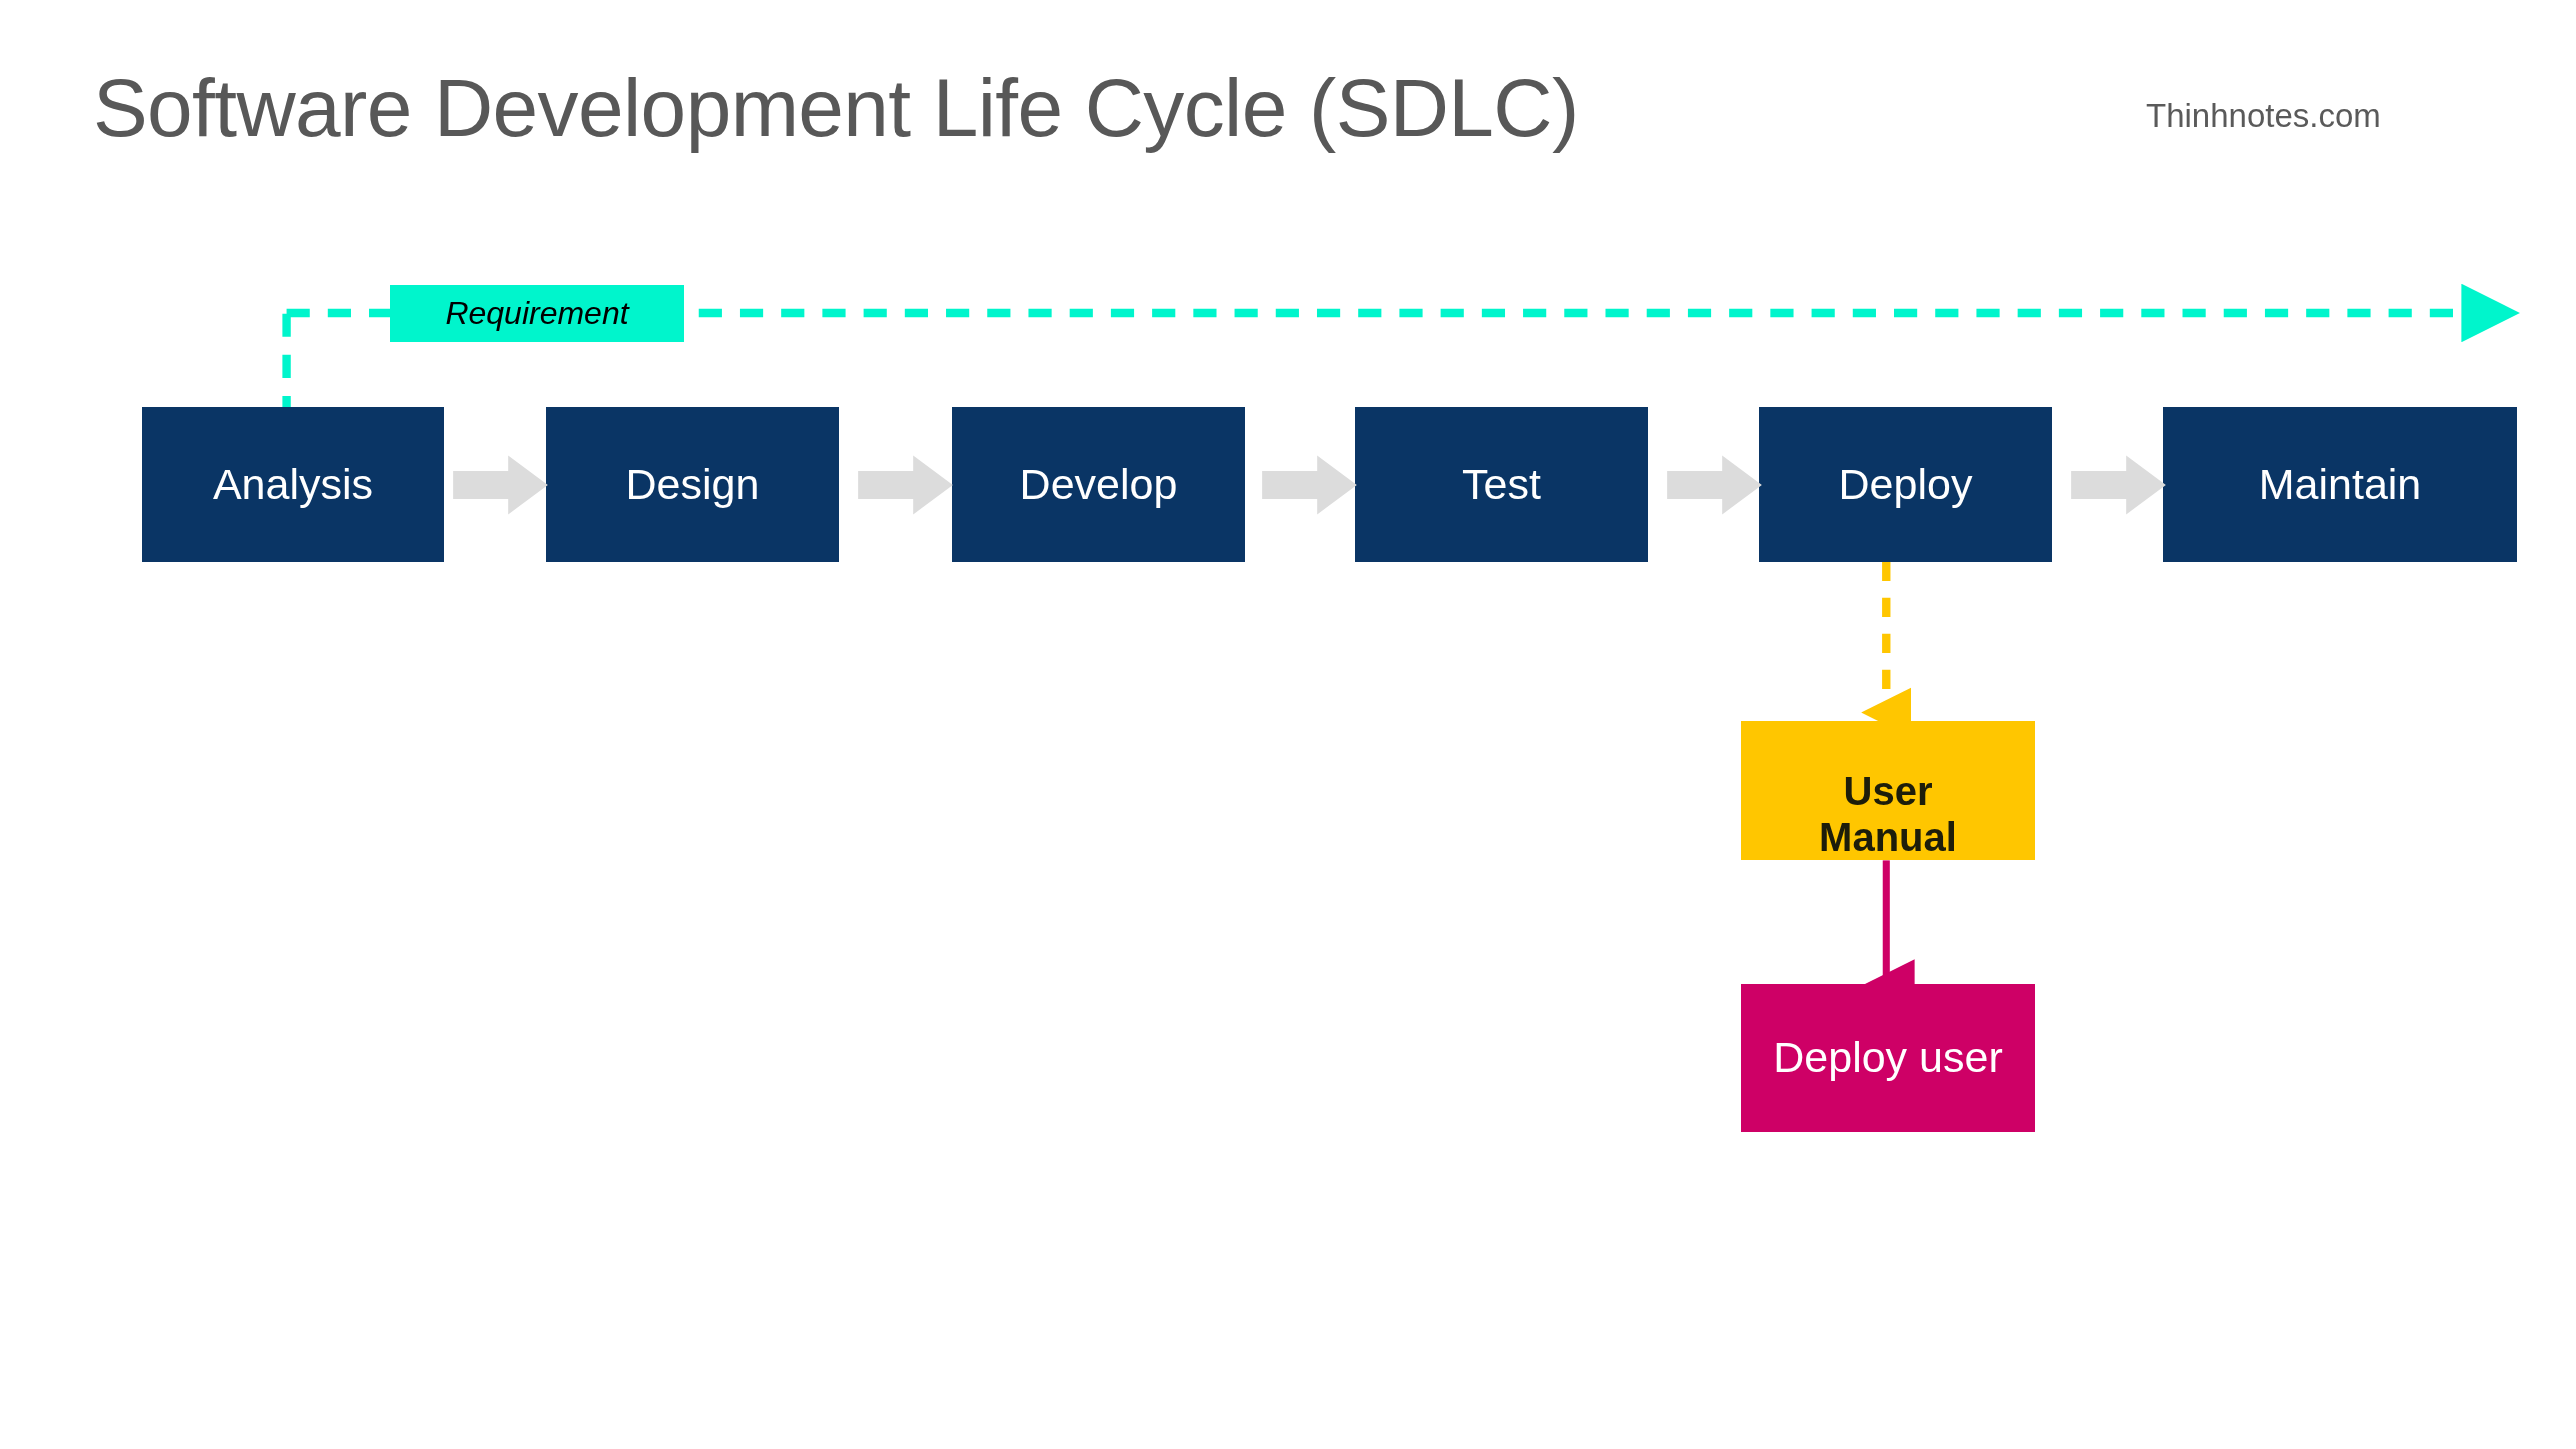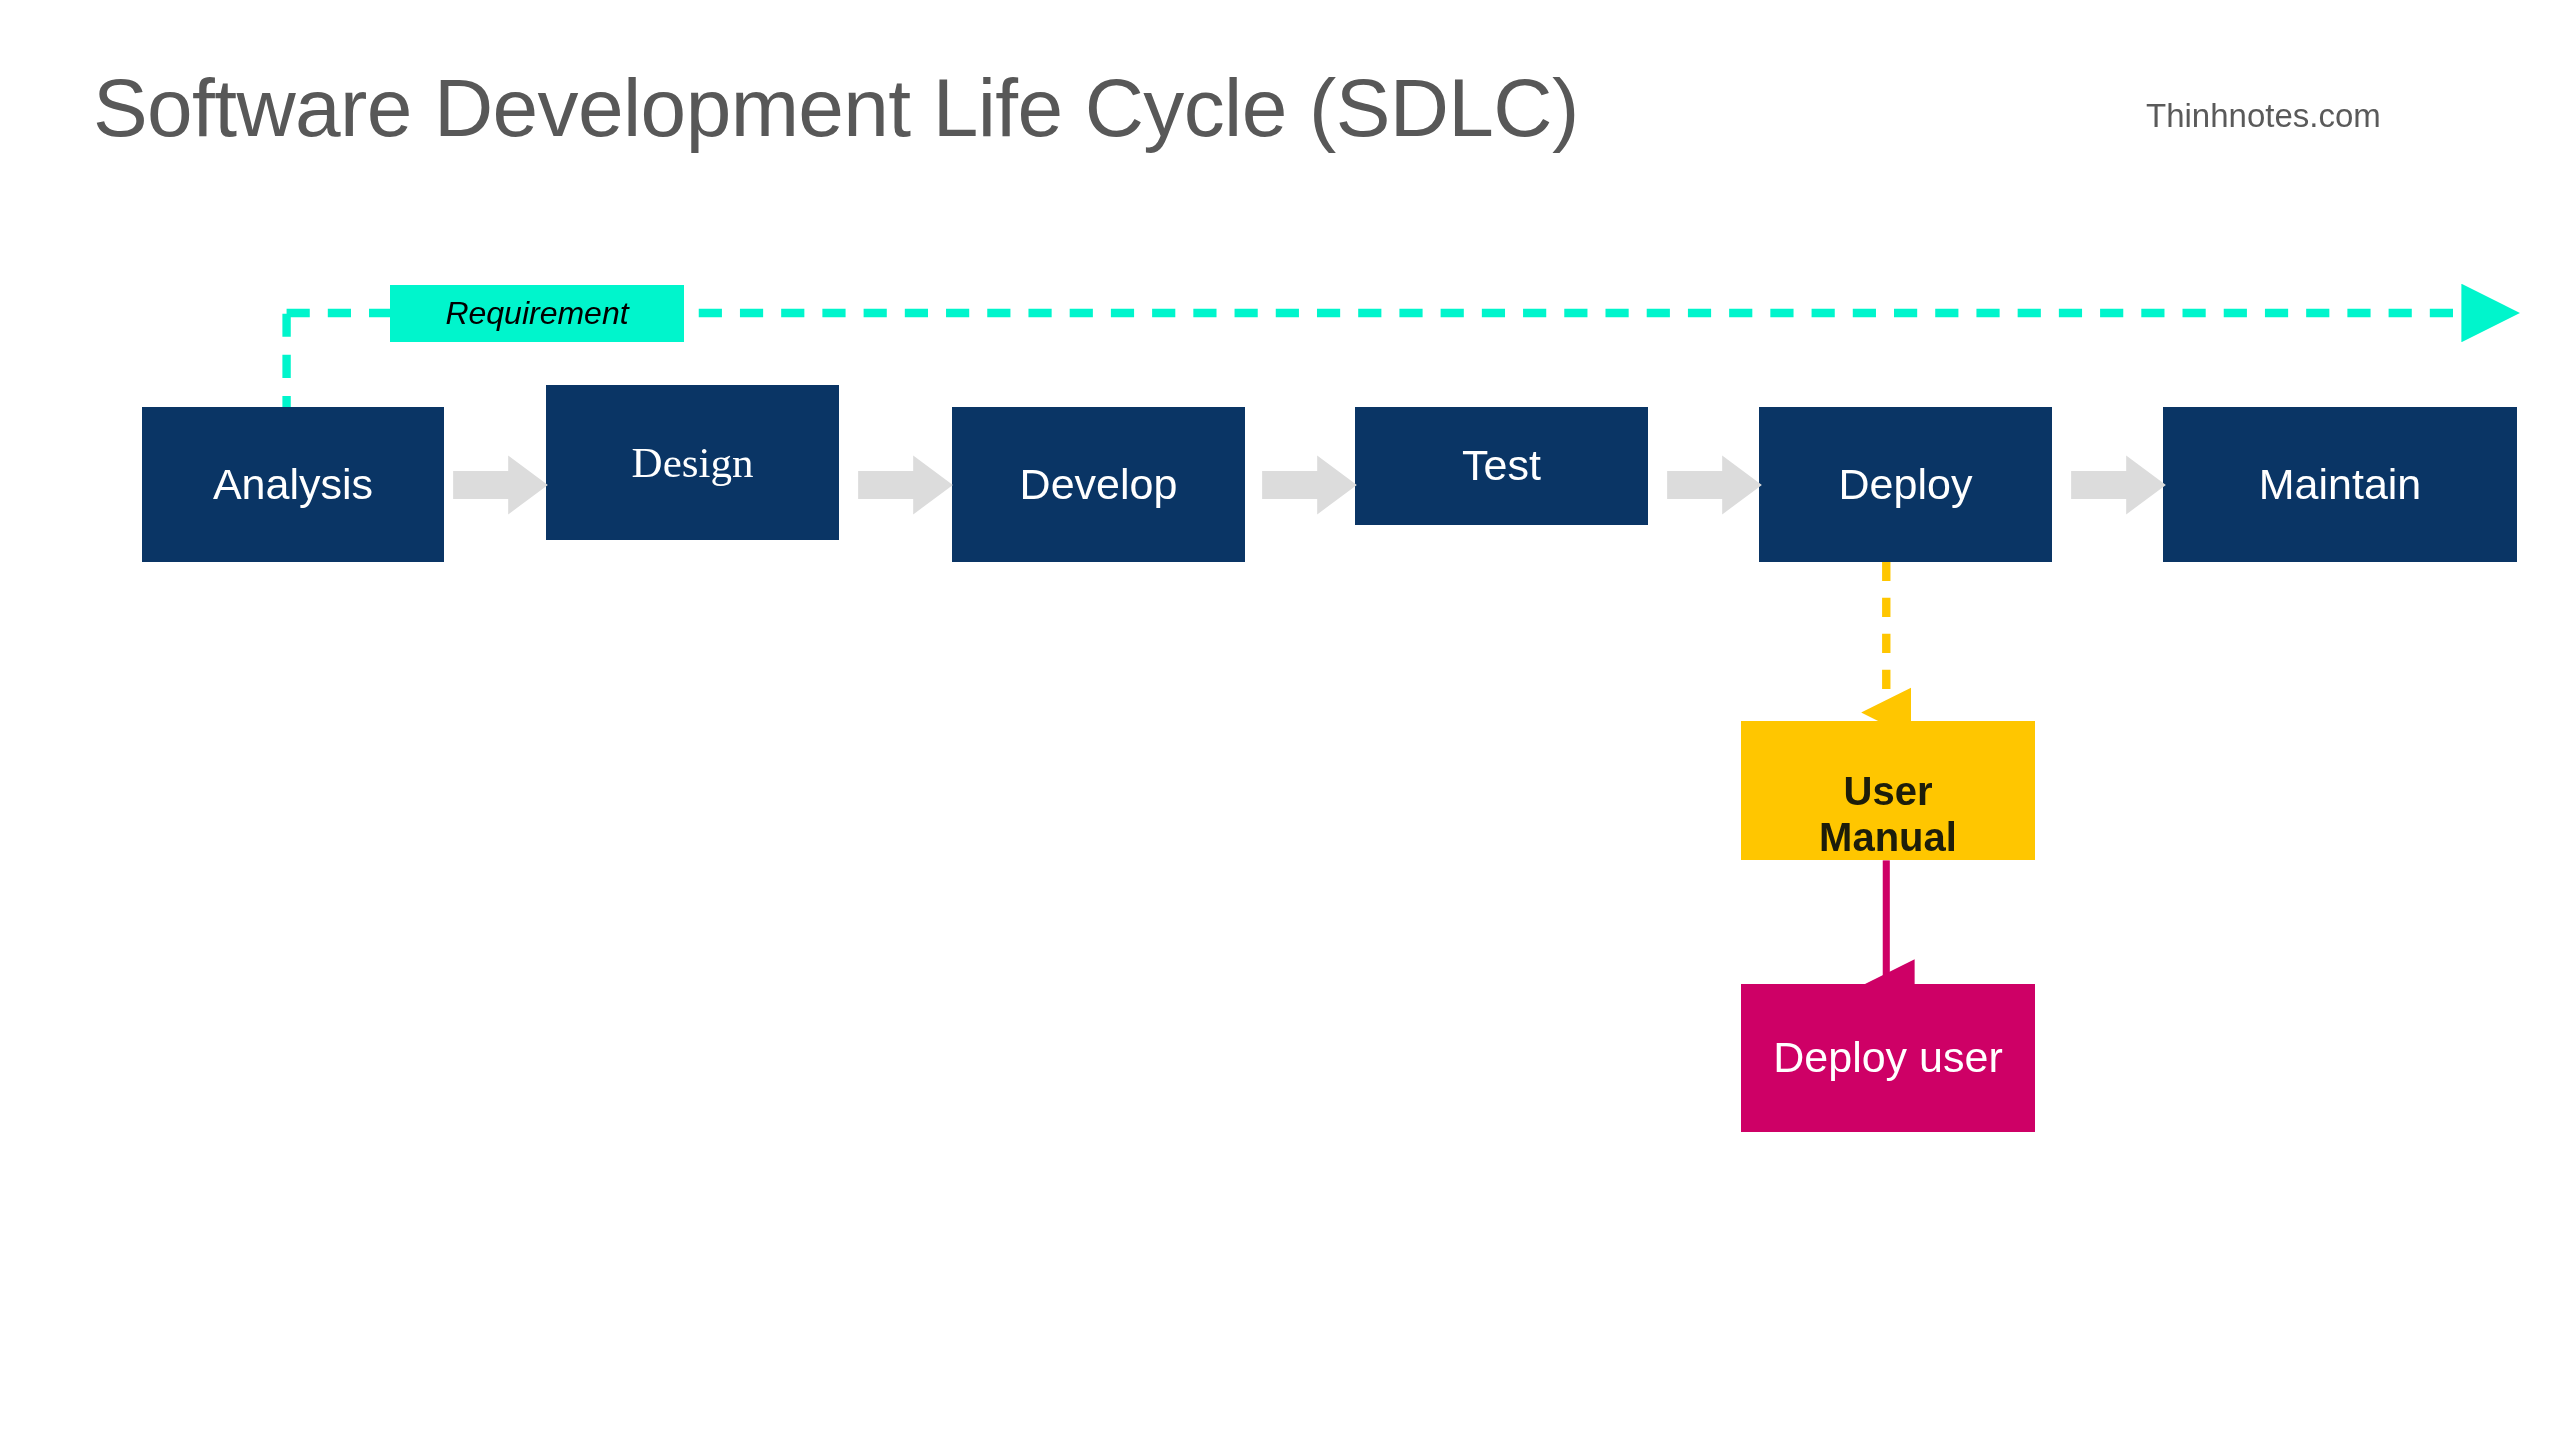--- a/index.html
+++ b/index.html
@@ -147,29 +147,29 @@
   </svg>
 
   <div class="stage-box stage-requirement" style="left:390px; top:285px; width:294px; height:57px;">
     <span class="stage-label">Requirement</span>
   </div>
 
   <div class="stage-box stage-phase" style="left:142px; top:407px; width:302px; height:155px;">
     <span class="stage-label">Analysis</span>
   </div>
 
-  <div class="stage-box stage-phase" style="left:546px; top:385px; width:293px; height:155px;font-family:Liberation Serif, serif;">
+  <div class="stage-box stage-phase" style="left:546px; top:407px; width:293px; height:155px;">
     <span class="stage-label">Design</span>
   </div>
 
   <div class="stage-box stage-phase" style="left:952px; top:407px; width:293px; height:155px;">
     <span class="stage-label">Develop</span>
   </div>
 
-  <div class="stage-box stage-phase" style="left:1355px; top:407px; width:293px; height:118px;">
+  <div class="stage-box stage-phase" style="left:1355px; top:407px; width:293px; height:155px;">
     <span class="stage-label">Test</span>
   </div>
 
   <div class="stage-box stage-phase" style="left:1759px; top:407px; width:293px; height:155px;">
     <span class="stage-label">Deploy</span>
   </div>
 
   <div class="stage-box stage-phase" style="left:2163px; top:407px; width:354px; height:155px;">
     <span class="stage-label">Maintain</span>
   </div>

